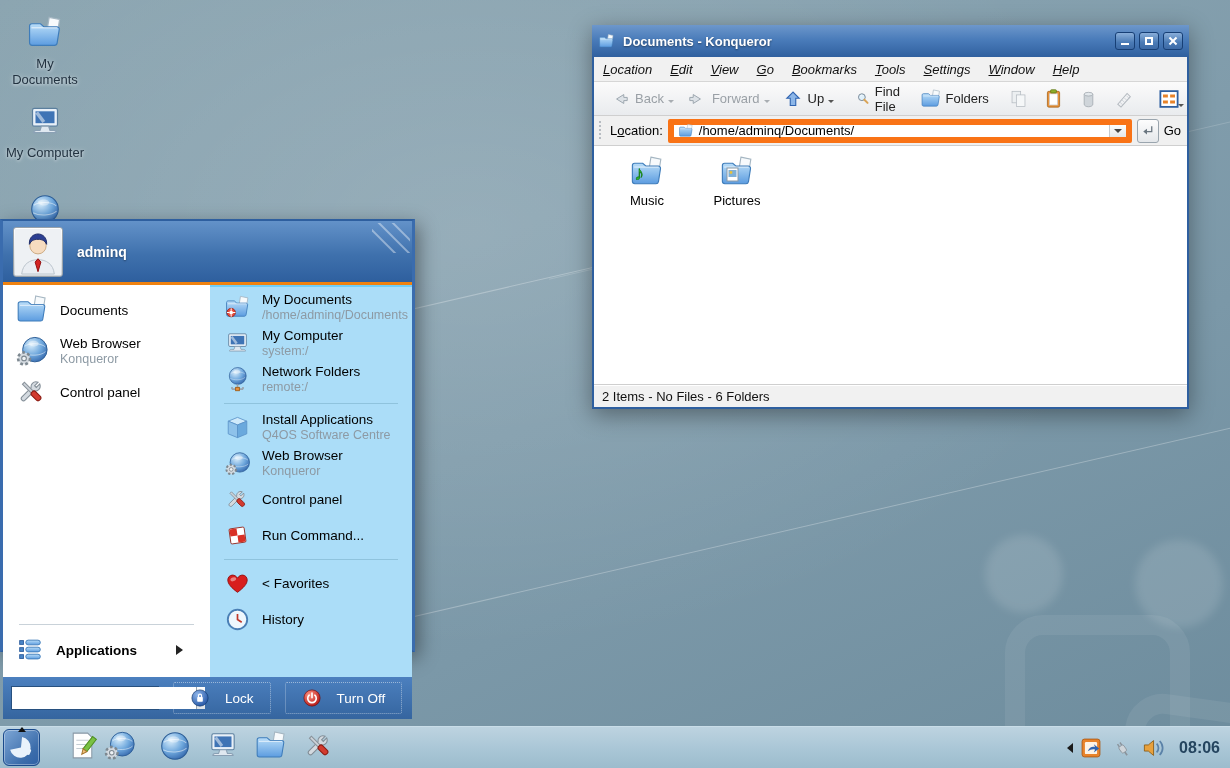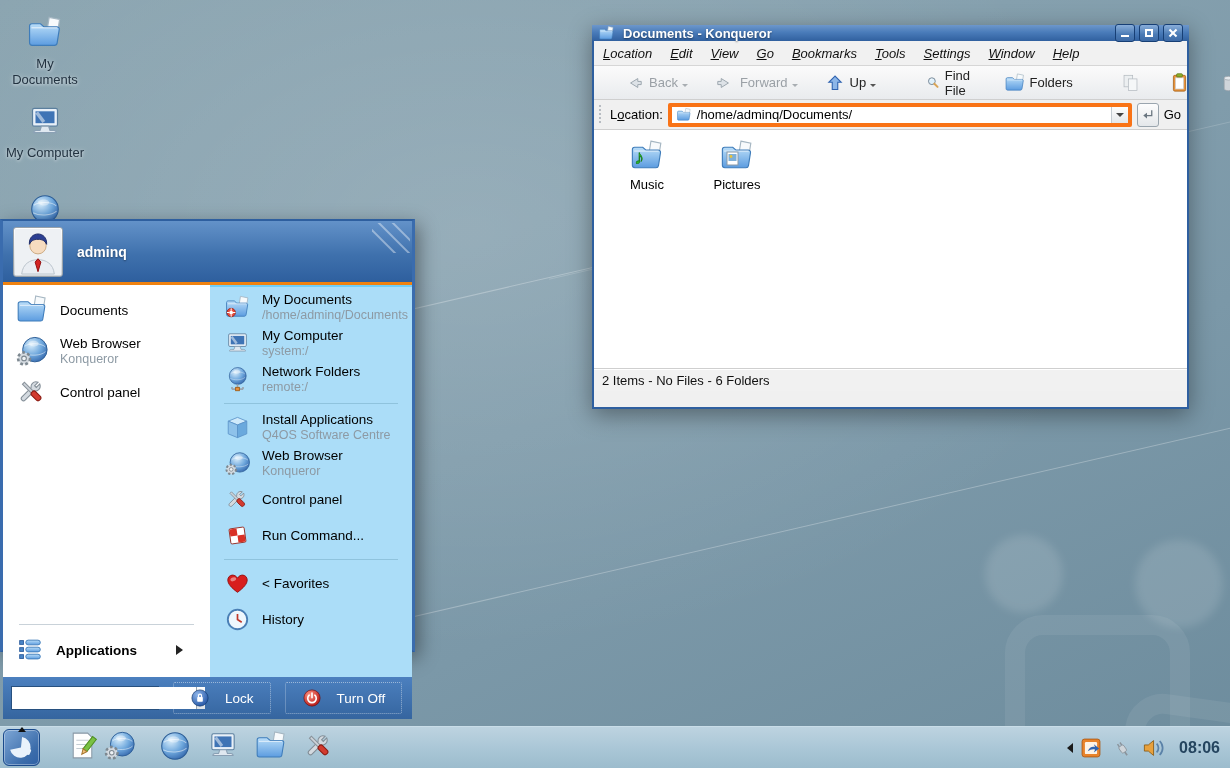--- a/index.html
+++ b/index.html
@@ -17,51 +17,51 @@
   .deco-chain { position:absolute; border:20px solid rgba(255,255,255,.07); border-radius:38px; }
 
   
   .dicon { position:absolute; width:86px; text-align:center; color:#223240;
     text-shadow:0 1px 3px rgba(255,255,255,.6), 0 0 6px rgba(255,255,255,.4); font-size:13px; line-height:16px; }
   .dicon svg { display:block; margin:0 auto 4px; }
 
   
   .window { position:absolute; left:592px; top:25px; width:597px; height:384px;
     border:2px solid #2e5f9f; border-top:none; background:#f0f0f0; box-shadow:0 6px 22px rgba(0,0,0,.38); }
-  .titlebar { height:16px; margin:0 -2px; padding:0 6px; display:flex; align-items:center; gap:8px;
+  .titlebar { height:32px; margin:0 -2px; padding:0 6px; display:flex; align-items:center; gap:8px;
     background:linear-gradient(#6d97cb 0%, #4a7cba 45%, #30609f 100%);justify-content:flex-end; }
   .titlebar .title { color:#fff; font-weight:bold; font-size:13px; flex:1;
     text-shadow:0 1px 2px rgba(0,0,0,.45); }
   .wbtns { display:flex; gap:4px; }
   .wbtn { width:20px; height:18px; border:1px solid #173f75; border-radius:3px; position:relative;
     background:linear-gradient(#89aed9, #4a7ab5 60%, #3d6aa6); }
   .wbtn i { position:absolute; background:#fff; }
   .wbtn.min i { left:5px; right:5px; bottom:4px; height:2px; }
   .wbtn.max i { left:5px; top:4px; width:8px; height:8px; background:transparent; border:2px solid #fff; }
   .wbtn.close i.b1,.wbtn.close i.b2 { left:4px; top:7px; width:10px; height:2px; }
   .wbtn.close i.b1 { transform:rotate(45deg);} .wbtn.close i.b2 { transform:rotate(-45deg);}
 
   .menubar { height:25px; display:flex; align-items:center; background:#f1f1f1; border-bottom:1px solid #d6d6d6;
     font-size:13px; color:#111; }
   .menubar .mi { padding:4px 9px; cursor:default;font-style:italic; }
 
-  .toolbar { height:34px; display:flex; align-items:center; gap:16px; padding:0 4px;
+  .toolbar { height:34px; display:flex; align-items:center; gap:2px; padding:0 4px;
     background:linear-gradient(#fbfbfb, #e9ebee); border-bottom:1px solid #cfcfcf; }
   .handle { width:5px; align-self:stretch; margin:4px 2px;
     background-image:radial-gradient(circle, #b7bcc2 1px, transparent 1.2px); background-size:4px 4px; }
   .tbtn { display:flex; align-items:center; gap:4px; padding:3px 5px; border-radius:3px; font-size:13px; }
   .tbtn .lbl { color:#222; } .tbtn.disabled .lbl { color:#9aa0a6; }
   .tbtn .dd { width:0; height:0; border:3.5px solid transparent; border-top-color:#555; margin-top:8px; }
   .tbtn.disabled .dd { border-top-color:#a8adb2; }
   .tsep { width:1px; align-self:stretch; margin:5px 4px; background:#cfd4d9; }
 
   .locbar { height:30px; display:flex; align-items:center; gap:5px; padding:0 6px 0 2px;
     background:#f0f0f0; border-bottom:1px solid #cfcfcf; font-size:13px; }
   .combo { flex:1; display:flex; align-items:center; height:24px; background:#fff;
-    border:4px solid #f97316; border-radius:2px; padding-left:4px; gap:5px; }
+    border:6px solid #f97316; border-radius:2px; padding-left:4px; gap:5px; }
   .combo .val { flex:1; font-size:13px; color:#000; }
   .combo .dbtn { width:17px; align-self:stretch; border-left:1px solid #c3cad0; display:flex;
     align-items:center; justify-content:center; background:linear-gradient(#fdfdfd,#e4e7ea); }
   .combo .dbtn i { width:0;height:0;border:4px solid transparent;border-top-color:#444;margin-top:4px; }
   .gobtn { width:22px; height:24px; border:1px solid #9aa5ae; border-radius:3px;
     background:linear-gradient(#fdfdfd,#e4e7ea); display:flex;align-items:center;justify-content:center; }
 
   .content { height:238px; background:#fff; padding:8px 0 0 8px; display:flex; align-items:flex-start; }
   .fitem { width:90px; text-align:center; font-size:13px; color:#000; }
   .fitem svg { display:block; margin:0 auto 3px; }

